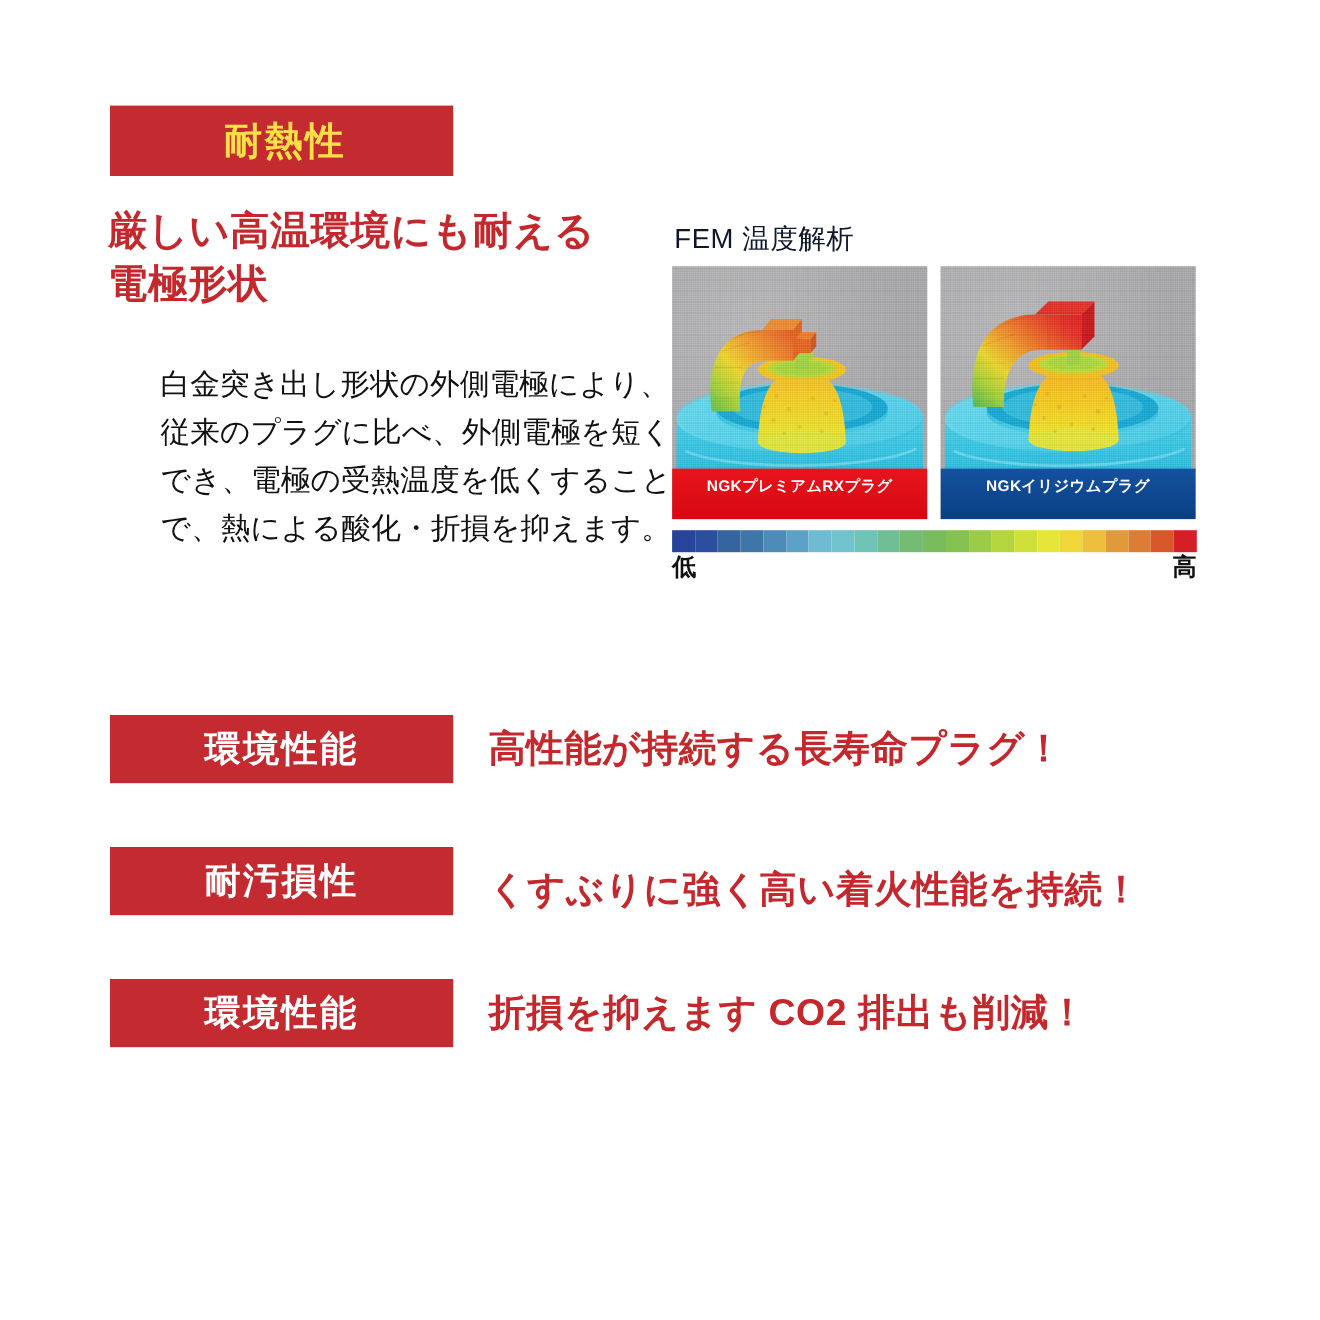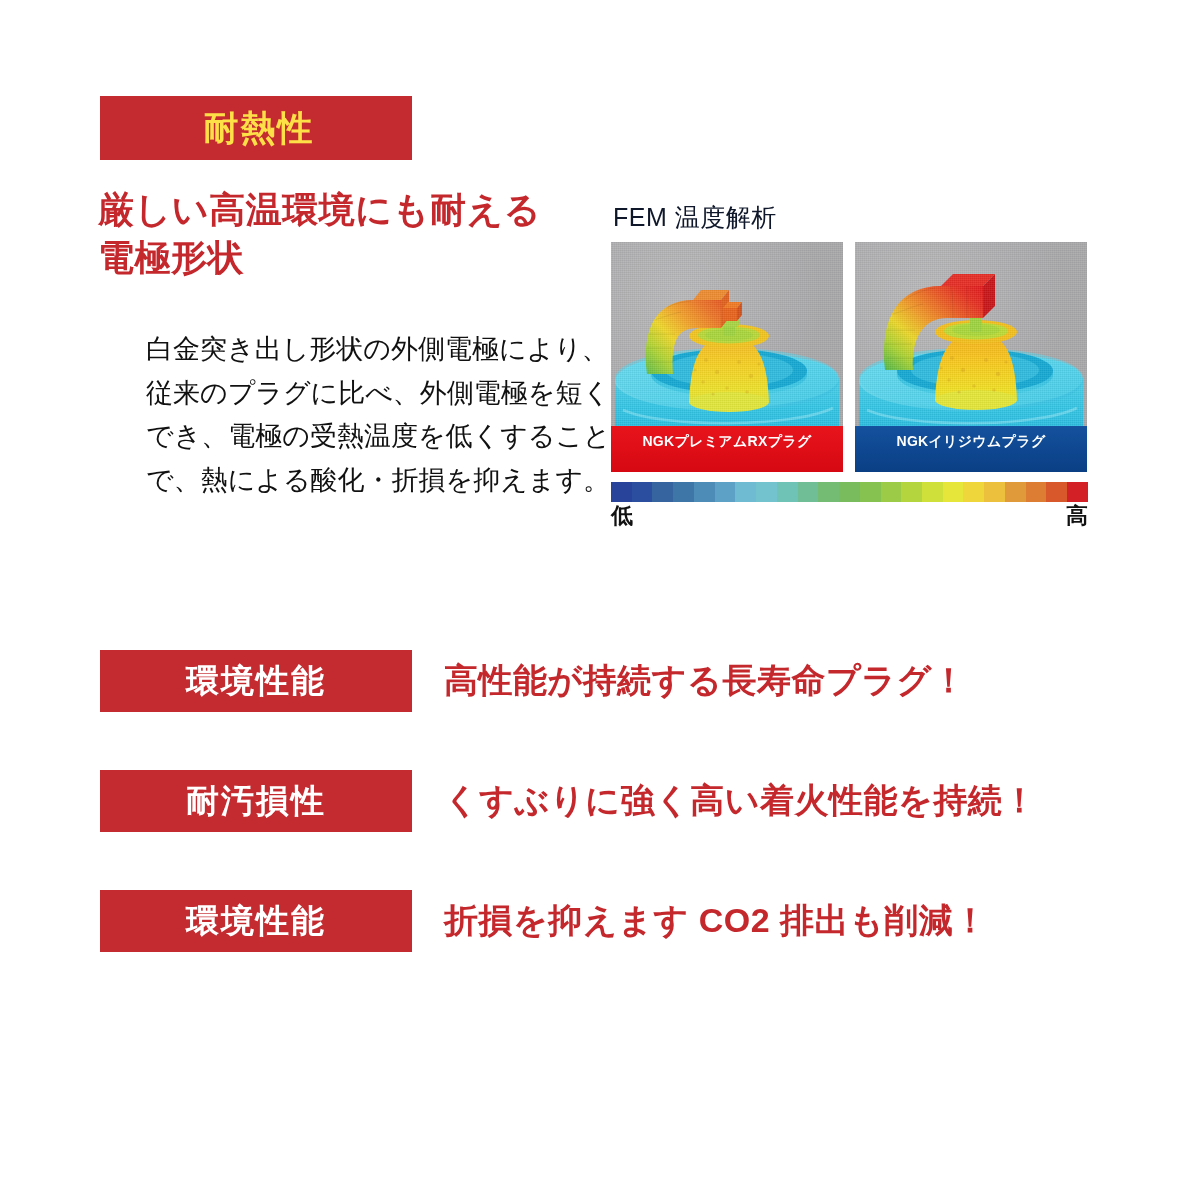--- a/index.html
+++ b/index.html
@@ -161,21 +161,21 @@
   }
   .feat-text {
     margin-left: 32px;
     color: #C4282D;
     font-size: 34px;
     font-weight: bold;
     letter-spacing: 0.5px;
     white-space: nowrap;
   }
   #feat-row-0 { top: 650px; }
-  #feat-row-1 { top: 770px; }
+  #feat-row-1 { top: 770px; align-items: flex-end; }
   #feat-row-2 { top: 890px; }
 </style>
 </head>
 <body>
 
 <div class="badge-main">耐熱性</div>
 
 <div class="headline">厳しい高温環境にも耐える<br>電極形状</div>
 
 <div class="bodytext">白金突き出し形状の外側電極により、従来のプラグに比べ、外側電極を短くでき、電極の受熱温度を低くすることで、熱による酸化・折損を抑えます。</div>

